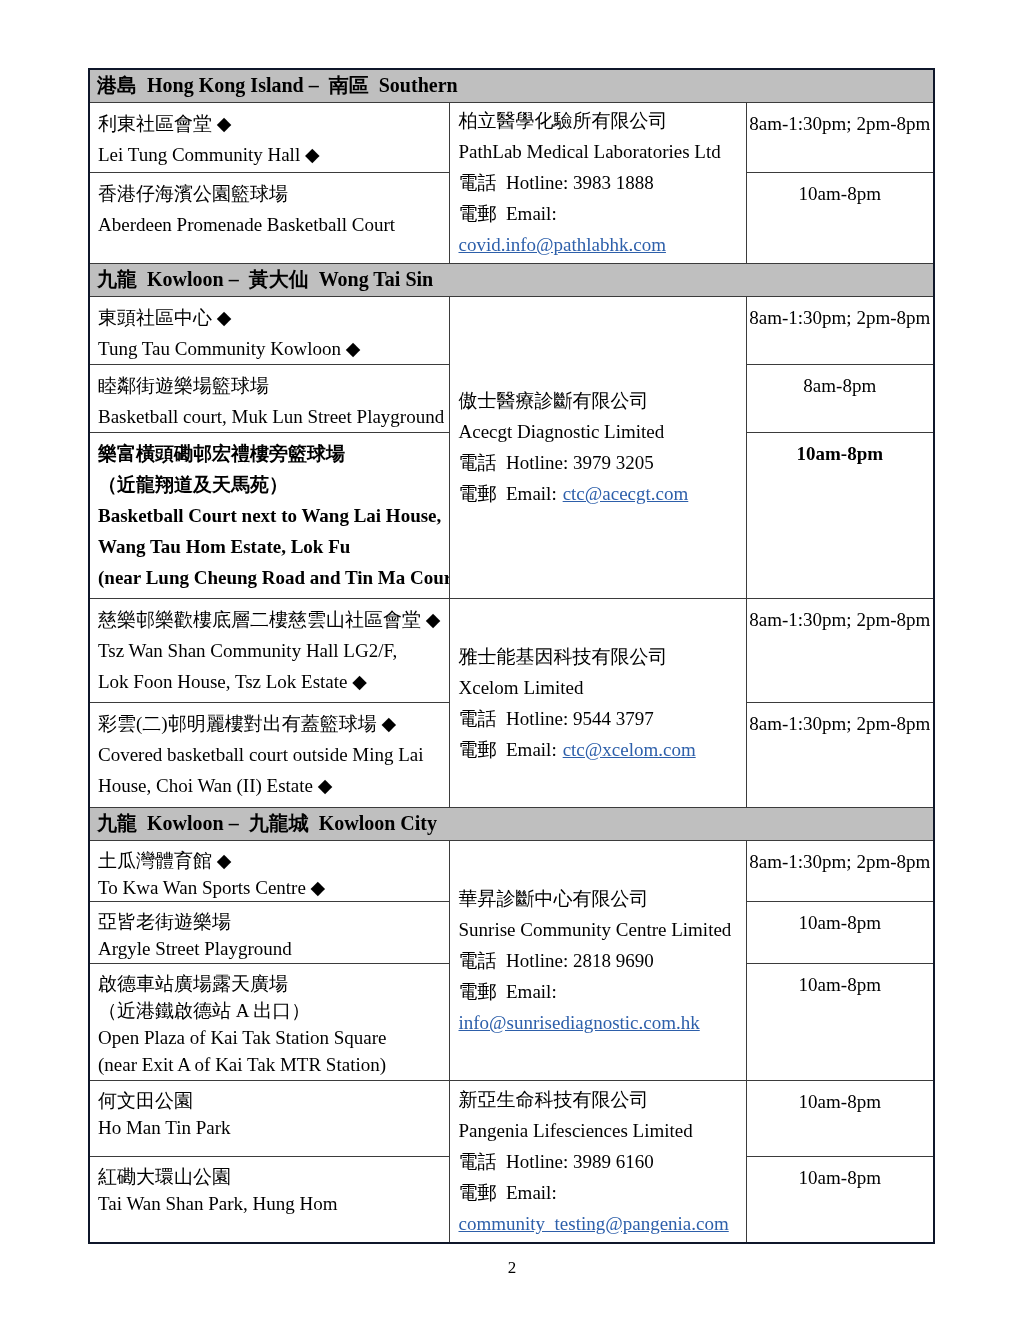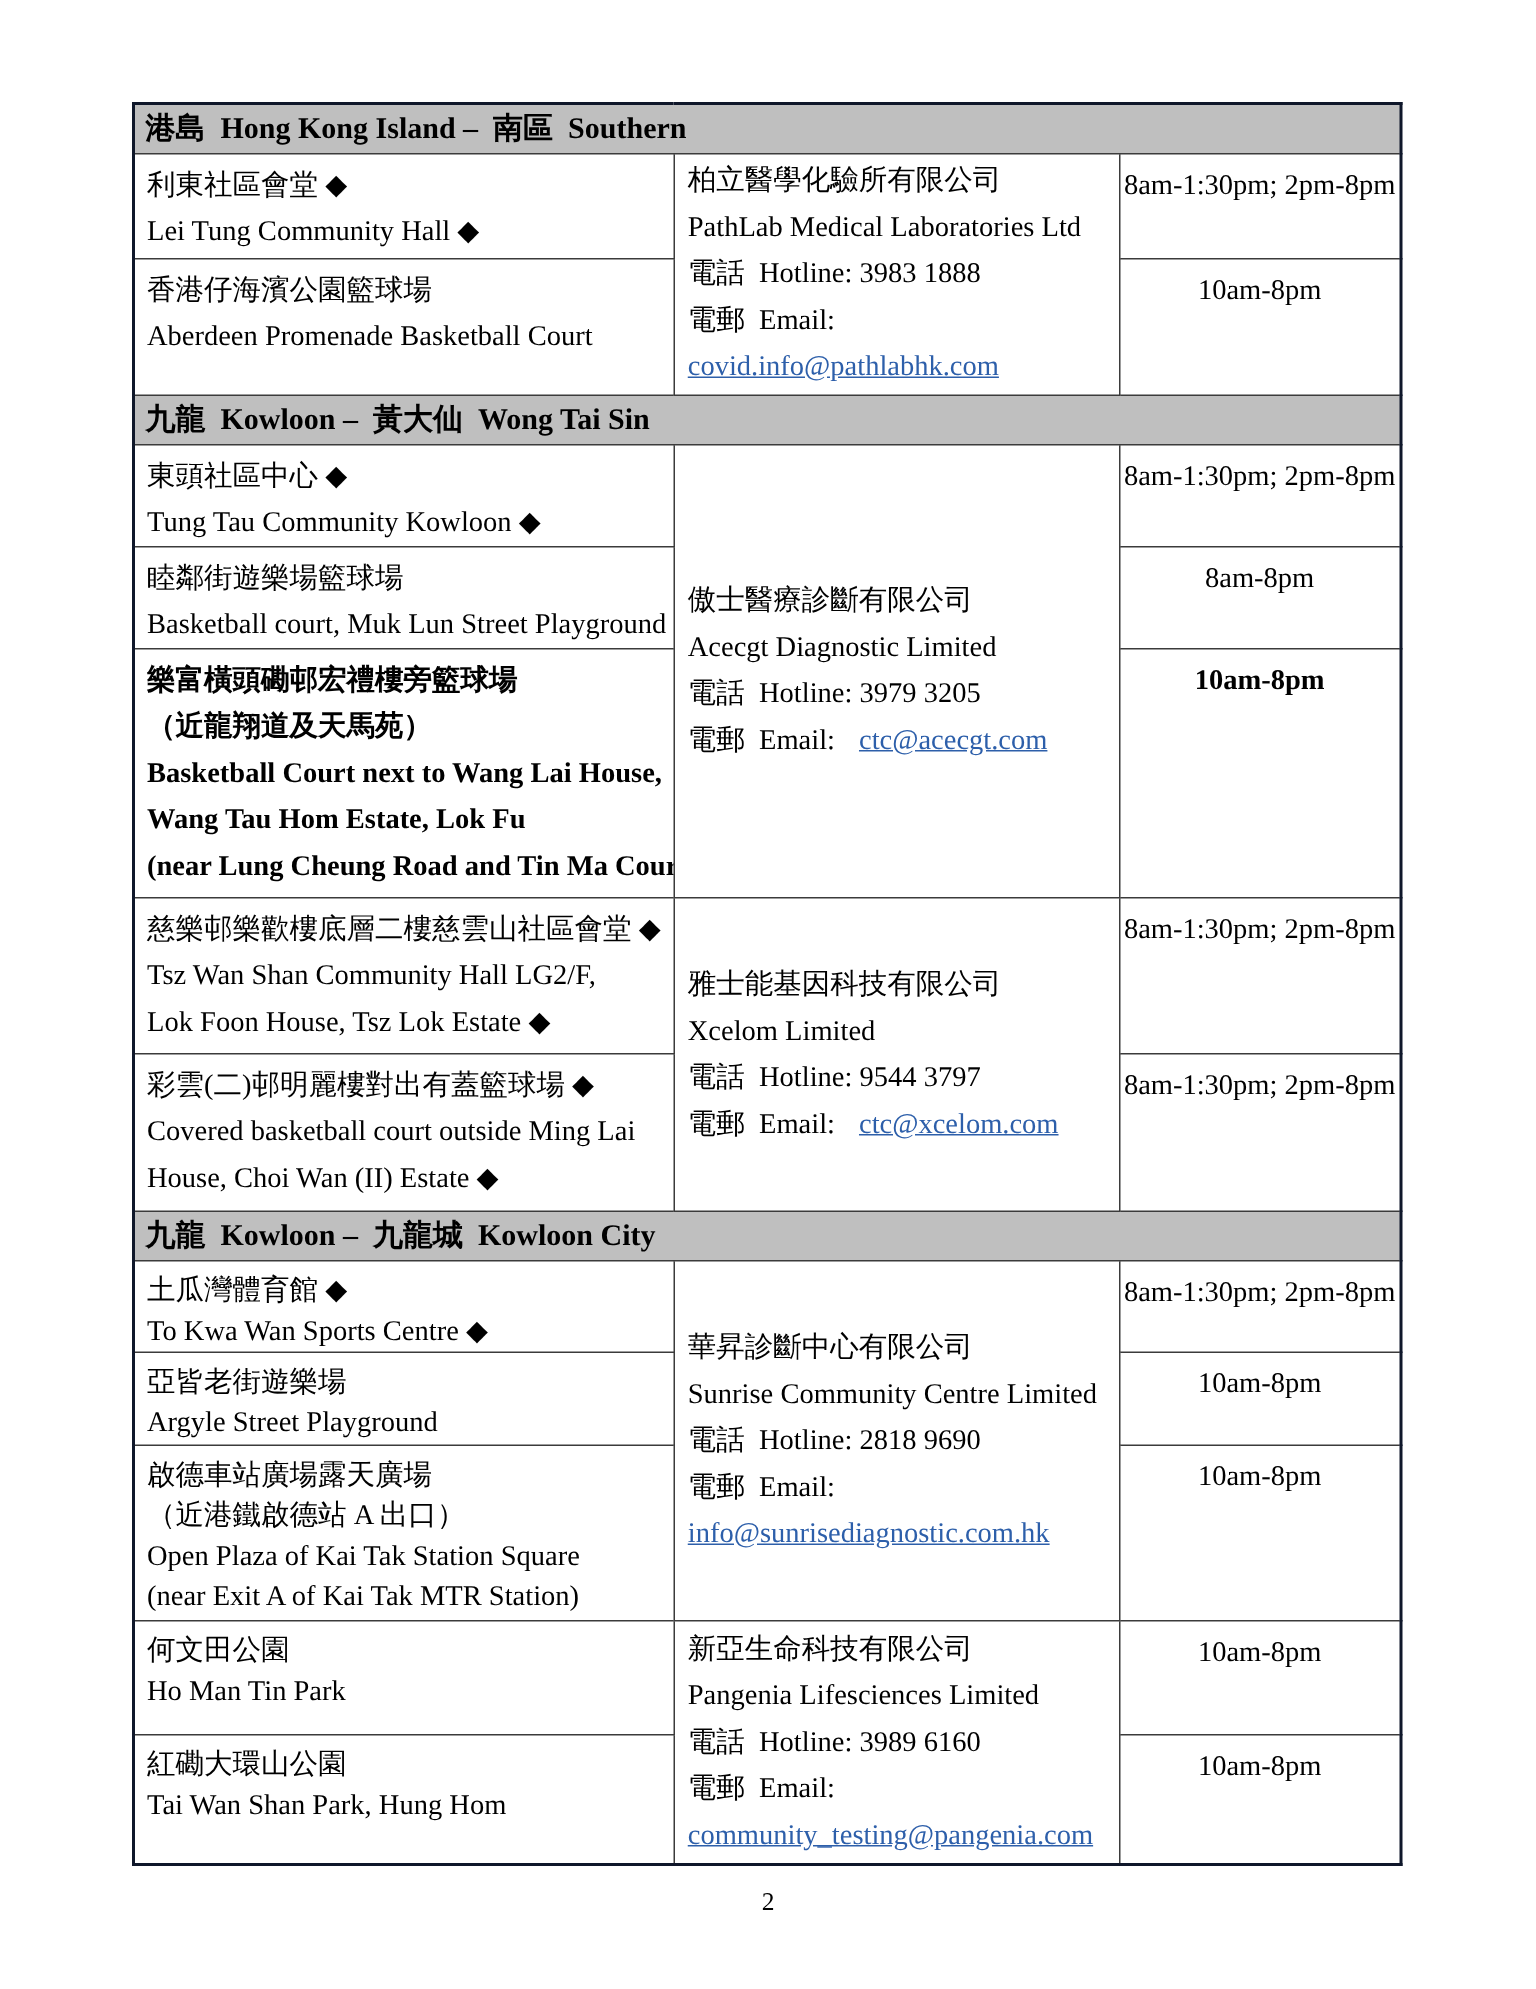--- a/index.html
+++ b/index.html
@@ -18,21 +18,21 @@
     background:#BFBFBF;font-weight:bold;font-size:20px;
     padding:2px 6px 2px 7px;vertical-align:middle;white-space:pre-wrap;
   }
   .venue{vertical-align:top;padding:5px 4px 0 8px;line-height:31px;}
   .venue.tight{line-height:27px;padding-top:6px;}
   .vline{white-space:pre;}
   .provider{vertical-align:middle;padding:2px 4px 2px 9px;line-height:31px;}
   .pline{white-space:pre;}
   .hours{vertical-align:top;text-align:center;padding:9px 2px 0 2px;line-height:23px;}
   .link{color:#2D5FAA;text-decoration:underline;cursor:pointer;}
-  .link.sp{margin-left:16px;}
+  .link.sp{margin-left:6px;}
   .page-number{
     position:absolute;left:0;top:1258px;width:100%;
     text-align:center;font-size:17px;
   }
   .h33{height:33px;} .h70{height:70px;} .h91{height:91px;margin-left:48px;}
   .h67{height:67px;} .h68{height:68px;} .h166{height:166px;font-weight:bold;}
   .h104{height:104px;} .h105{height:105px;}
   .h55{height:55px;} .h62{height:62px;} .h117{height:117px;}
   .h76{height:76px;} .h87{height:87px;}
 </style>

